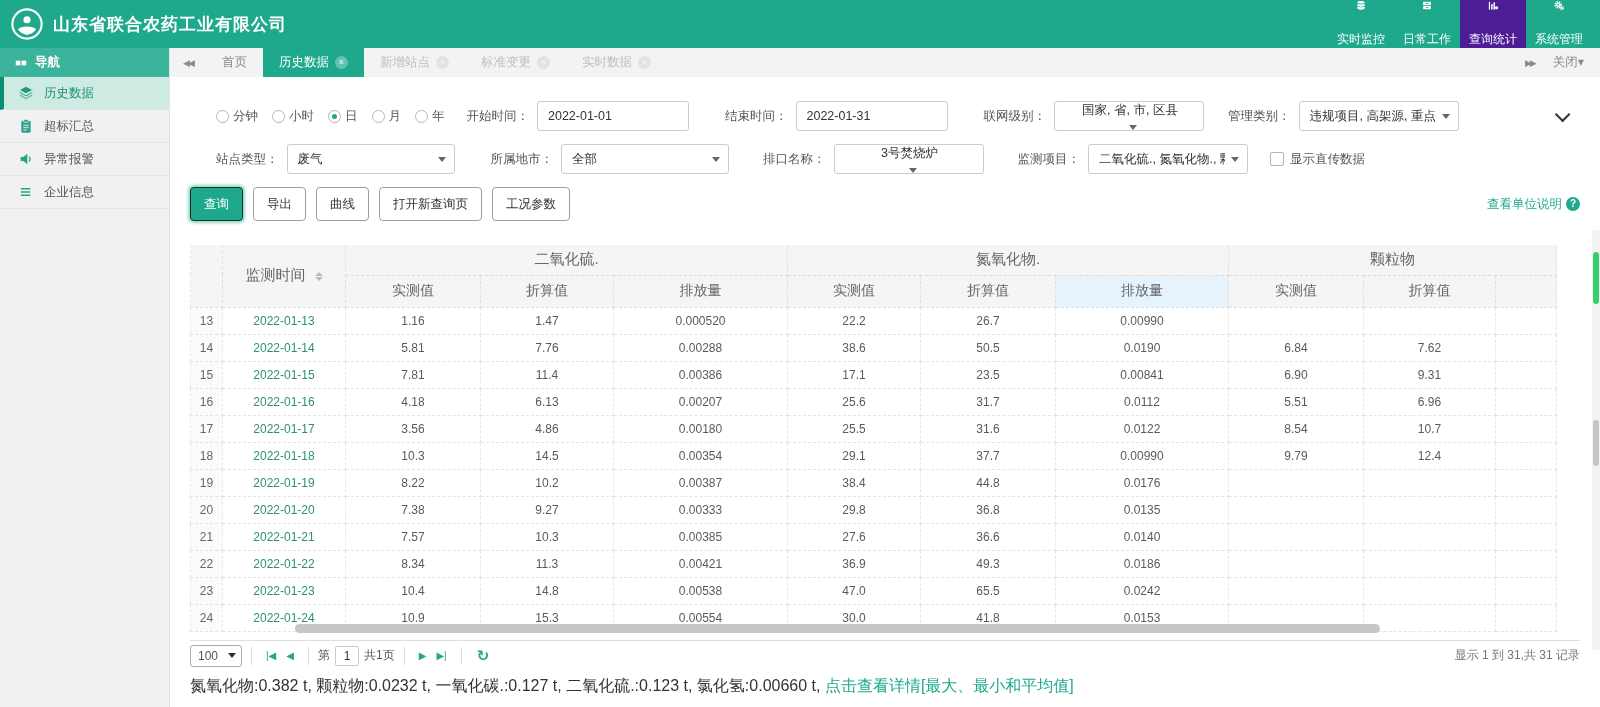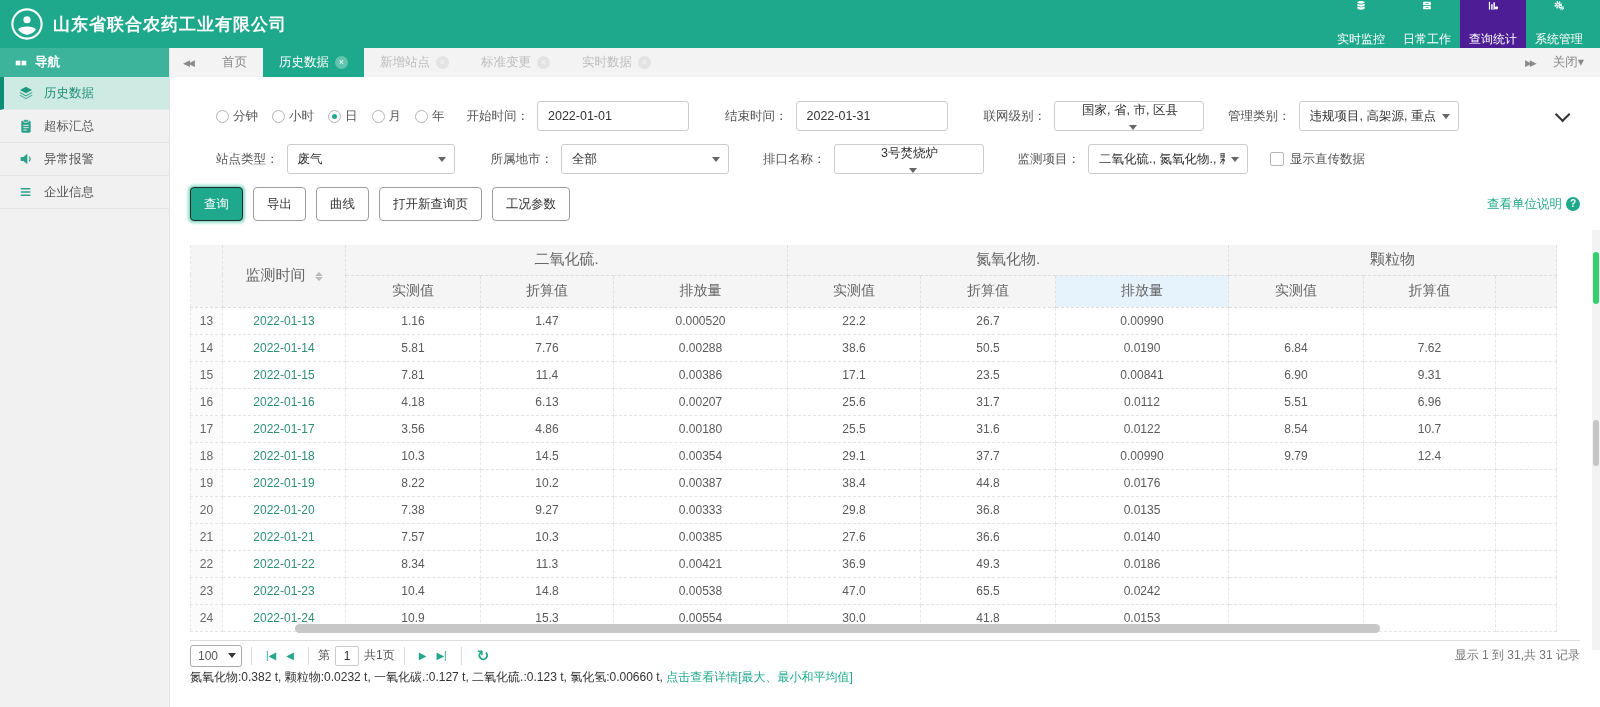--- a/index.html
+++ b/index.html
@@ -84,21 +84,21 @@
   .pagebar{ margin-top:8px; border-top:1px solid #ddd; height:29px; display:flex; align-items:center; font-size:12px; color:#555; padding-top:2px; }
   .pg-size{ width:52px; height:22px; border:1px solid #aaa; border-radius:3px; display:flex; align-items:center; justify-content:space-between; padding:0 5px 0 7px; cursor:pointer; background:#fff; }
   .pg-size .caret{ border-top-color:#333; margin-left:2px; }
   .pg-sep{ width:1px; height:18px; background:#ddd; margin:0 9px; }
   .pg-btn{ color:#23a belongs; }
   .pg-btn{ color:#23a88d; font-size:10px; cursor:pointer; margin:0 5px; white-space:nowrap; }
   .pg-input{ width:24px; height:20px; border:1px solid #ccc; border-radius:2px; text-align:center; font-size:12px; color:#333; margin:0 5px; font-family:inherit; }
   .pg-refresh{ color:#23a88d; font-size:15px; font-weight:bold; cursor:pointer; margin-left:6px; }
   .pg-info{ margin-left:auto; color:#777; }
   
-  .summary{ margin-top:0; font-size:12px; color:#333; }
+  .summary{ margin-top:7px; font-size:16px; color:#333; }
   .summary .link{ color:#1fa98c; cursor:pointer; }
   
   .v-track{ position:fixed; right:0; top:230px; width:8px; height:420px; background:#f3f3f3; }
   .v-thumb-green{ position:fixed; right:1px; top:252px; width:6px; height:52px; background:#35d06e; border-radius:3px; cursor:grab; }
   .v-thumb-gray{ position:fixed; right:1px; top:420px; width:6px; height:46px; background:#c5c5c5; border-radius:3px; cursor:grab; }
 </style>
 </head>
 <body>
 
 <div class="app-header">

